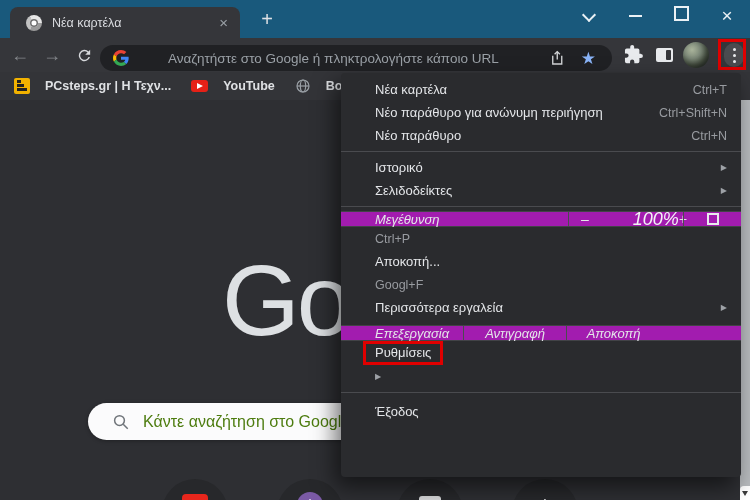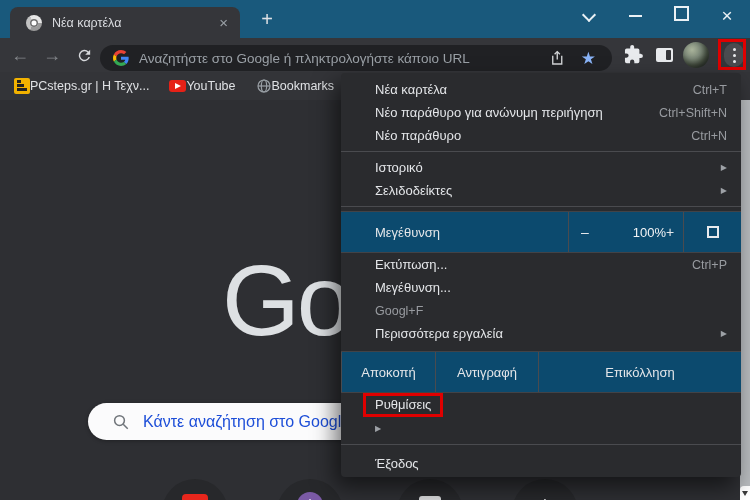--- a/index.html
+++ b/index.html
@@ -25,54 +25,54 @@
   .wc-min i{display:inline-block;width:13px;height:2px;background:#eaf1f5;margin-bottom:3px;}
   .wc-max i{display:inline-block;width:11px;height:11px;border:2px solid #eaf1f5;}
   .wc-close{font-size:19px;line-height:19px;color:#eaf1f5;}
   
   .toolbar{position:absolute;left:0;top:38px;width:750px;height:34px;background:#35363a;}
   .nav-ic{position:absolute;top:0;height:34px;display:flex;align-items:center;justify-content:center;
        width:28px;font-size:18px;color:#84878b;}
   .omnibox{position:absolute;left:100px;top:45px;width:512px;height:26px;border-radius:13px;
        background:#202124;display:flex;align-items:center;}
   .omni-g{margin:0 10px 0 13px;display:flex;}
-  .omni-text{color:#9aa0a6;font-size:13.5px;flex:1;white-space:nowrap;overflow:hidden;}
+  .omni-text{color:#9aa0a6;font-size:13.5px;flex:1;white-space:nowrap;overflow:hidden;margin-left:29px;}
   .omni-share{display:flex;margin-right:14px;}
   .omni-star{color:#8ab4f8;font-size:17px;margin-right:16px;line-height:17px;}
   .puzzle{position:absolute;left:623px;top:44px;}
   .sidepanel{position:absolute;left:656px;top:48px;width:17px;height:14px;background:#e8eaed;border-radius:2px;}
   .sidepanel i{position:absolute;right:2px;top:2px;bottom:2px;width:5px;background:#35363a;border-radius:1px;}
   .avatar{position:absolute;left:683px;top:42px;width:26px;height:26px;border-radius:50%;
        background:radial-gradient(circle at 35% 30%,#aab49b,#7c8878 35%,#55604f 62%,#39413a 85%);
        box-shadow:inset -3px -4px 6px rgba(0,0,0,.45);}
   .dots{position:absolute;left:724px;top:43px;width:20px;height:24px;border-radius:10px;
        background:#4a4b4f;display:flex;flex-direction:column;align-items:center;justify-content:center;gap:3px;}
   .dots b{width:3px;height:3px;border-radius:50%;background:#e8eaed;}
   .redbox-dots{position:absolute;left:718px;top:39px;width:28px;height:31px;border:3px solid #e00000;box-sizing:border-box;}
   
   .bookmarks{position:absolute;left:0;top:72px;width:750px;height:28px;background:#333438;
        display:flex;align-items:center;}
   .bm{display:flex;align-items:center;margin-left:14px;color:#dfe1e4;font-size:12.5px;white-space:nowrap;}
-  .bm .lbl{margin-left:0;}
+  .bm .lbl{margin-left:15px;font-weight:bold;}
   .ic-pcsteps{width:16px;height:16px;background:#f2b200;border-radius:2px;position:relative;}
   .ic-pcsteps i{position:absolute;left:3px;background:#222;height:3px;}
   .ic-pcsteps i.s1{bottom:3px;width:10px;}
   .ic-pcsteps i.s2{bottom:7px;width:7px;}
   .ic-pcsteps i.s3{bottom:11px;width:4px;}
   .ic-yt{width:17px;height:12px;background:#e62117;border-radius:3px;position:relative;}
   .ic-yt i{position:absolute;left:6px;top:3px;border-left:6px solid #fff;border-top:3px solid transparent;
        border-bottom:3px solid transparent;}
   
   .page{position:absolute;left:0;top:100px;width:750px;height:400px;background:#2e2f33;overflow:hidden;}
   .glogo{position:absolute;left:222px;top:150px;font-size:100px;color:#dde0e3;letter-spacing:-3px;
        font-weight:400;line-height:1;}
   .searchbox{position:absolute;left:88px;top:303px;width:575px;height:37px;border-radius:19px;
        background:#fbfbfc;display:flex;align-items:center;box-shadow:0 1px 4px rgba(0,0,0,.3);}
   .searchbox .mag{margin:0 13px 0 24px;display:flex;}
-  .searchbox .ph{color:#1d4ed8;font-size:16px;white-space:nowrap;overflow:hidden;}
+  .searchbox .ph{color:#4d7c0f;font-size:16px;white-space:nowrap;overflow:hidden;}
   .tiles{position:absolute;left:0;top:379px;width:750px;height:21px;}
   .tile{position:absolute;width:66px;height:66px;border-radius:50%;background:#27282b;display:flex;
        align-items:center;justify-content:center;}
   .tile .yt2{width:26px;height:18px;background:#e8261c;border-radius:4px;margin-top:-18px;}
   .tile .plusc{width:26px;height:26px;border-radius:50%;background:#7b5aa6;color:#efe9f6;font-size:18px;
        line-height:25px;text-align:center;margin-top:-14px;}
   .tile .card{width:22px;height:16px;background:#d9dadc;border-radius:3px;margin-top:-16px;}
   .tile .plusg{color:#d2d4d7;font-size:22px;margin-top:-14px;}
   
   .scrollbar{position:absolute;left:740px;top:85px;width:10px;height:415px;background:#b7babd;}
@@ -84,28 +84,28 @@
   .sb-down i{border-left:3px solid transparent;border-right:3px solid transparent;border-top:5px solid #3a3a3a;}
   
   .menu{position:absolute;left:341px;top:73px;width:400px;height:404px;background:#2a2b2e;border-radius:4px;
        box-shadow:-6px 10px 22px rgba(0,0,0,.55);box-sizing:border-box;padding-top:5px;color:#e4e6e9;
        font-size:13px;display:flex;flex-direction:column;}
   .mrow{height:23px;display:flex;align-items:center;padding:0 14px 0 34px;flex:0 0 auto;}
   .mrow .ml{flex:1;white-space:nowrap;}
   .mrow .ms{color:#989ba0;font-size:12.5px;}
   .mrow .arr{color:#9da1a6;font-size:8px;}
   .msep{height:1px;background:#4a4b4f;margin:4px 0;flex:0 0 auto;}
-  .zoomband,.editband{height:42px;border-top:1px solid #424347;border-bottom:1px solid #424347;
-       background:#0c4a6e;display:flex;align-items:stretch;flex:0 0 auto;box-sizing:border-box;}
+  .zoomband,.editband{height:16px;border-top:1px solid #424347;border-bottom:1px solid #424347;
+       background:#a21caf;display:flex;align-items:stretch;flex:0 0 auto;box-sizing:border-box;font-style:italic;}
   .zb-label{width:227px;display:flex;align-items:center;padding-left:34px;box-sizing:border-box;}
   .zb-ctrls{width:115px;border-left:1px solid #4a4b4f;display:flex;align-items:center;
        justify-content:space-between;padding:0 12px;box-sizing:border-box;}
   .zb-expand{flex:1;border-left:1px solid #4a4b4f;display:flex;align-items:center;justify-content:center;}
   .zb-btn{color:#e4e6e9;font-size:14px;}
-  .zb-val{color:#f2f3f5;font-size:13px;margin-left:44px;}
+  .zb-val{color:#f2f3f5;font-size:18px;margin-left:44px;}
   .corners{width:12px;height:12px;position:relative;}
   .corners i{position:absolute;width:4px;height:4px;border:2px solid #e8eaed;}
   .corners i.tl{left:0;top:0;border-right:none;border-bottom:none;}
   .corners i.tr{right:0;top:0;border-left:none;border-bottom:none;}
   .corners i.bl{left:0;bottom:0;border-right:none;border-top:none;}
   .corners i.br{right:0;bottom:0;border-left:none;border-top:none;}
   .eb-cell{display:flex;align-items:center;justify-content:center;box-sizing:border-box;white-space:nowrap;}
   .eb-1{width:122px;justify-content:flex-start;padding-left:34px;}
   .eb-2{width:94px;border-left:1px solid #4a4b4f;}
   .eb-3{width:103px;border-left:1px solid #4a4b4f;}
@@ -277,38 +277,37 @@
       <div class="zb-expand">
         <span class="corners">
             <i class="tl"></i>
             <i class="tr"></i>
             <i class="bl"></i>
             <i class="br"></i>
           </span>
       </div>
     </div>
     <div class="mrow">
-      <span class="ml">Εκτύπωση...</span>
       <span class="ms">Ctrl+P</span>
     </div>
     <div class="mrow">
-      <span class="ml">Μεγέθυνση...</span>
+      <span class="ml">Αποκοπή...</span>
     </div>
     <div class="mrow">
       <span class="ms">Googl+F</span>
     </div>
     <div class="mrow">
       <span class="ml">Περισσότερα εργαλεία</span>
       <span class="arr">▶</span>
     </div>
     <div class="gap6"></div>
     <div class="editband">
+      <div class="eb-cell eb-1">Επεξεργασία</div>
+      <div class="eb-cell eb-3">Αντιγραφή</div>
       <div class="eb-cell eb-2">Αποκοπή</div>
-      <div class="eb-cell eb-3">Αντιγραφή</div>
-      <div class="eb-cell eb-4">Επικόλληση</div>
     </div>
     <div class="mrow row-settings">
       <span class="ml"><span class="red-box">Ρυθμίσεις</span></span>
     </div>
     <div class="mrow">
       <span class="arr">▶</span>
     </div>
     <div class="msep"></div>
     <div class="mrow row-exit">
       <span class="ml">Έξοδος</span>

